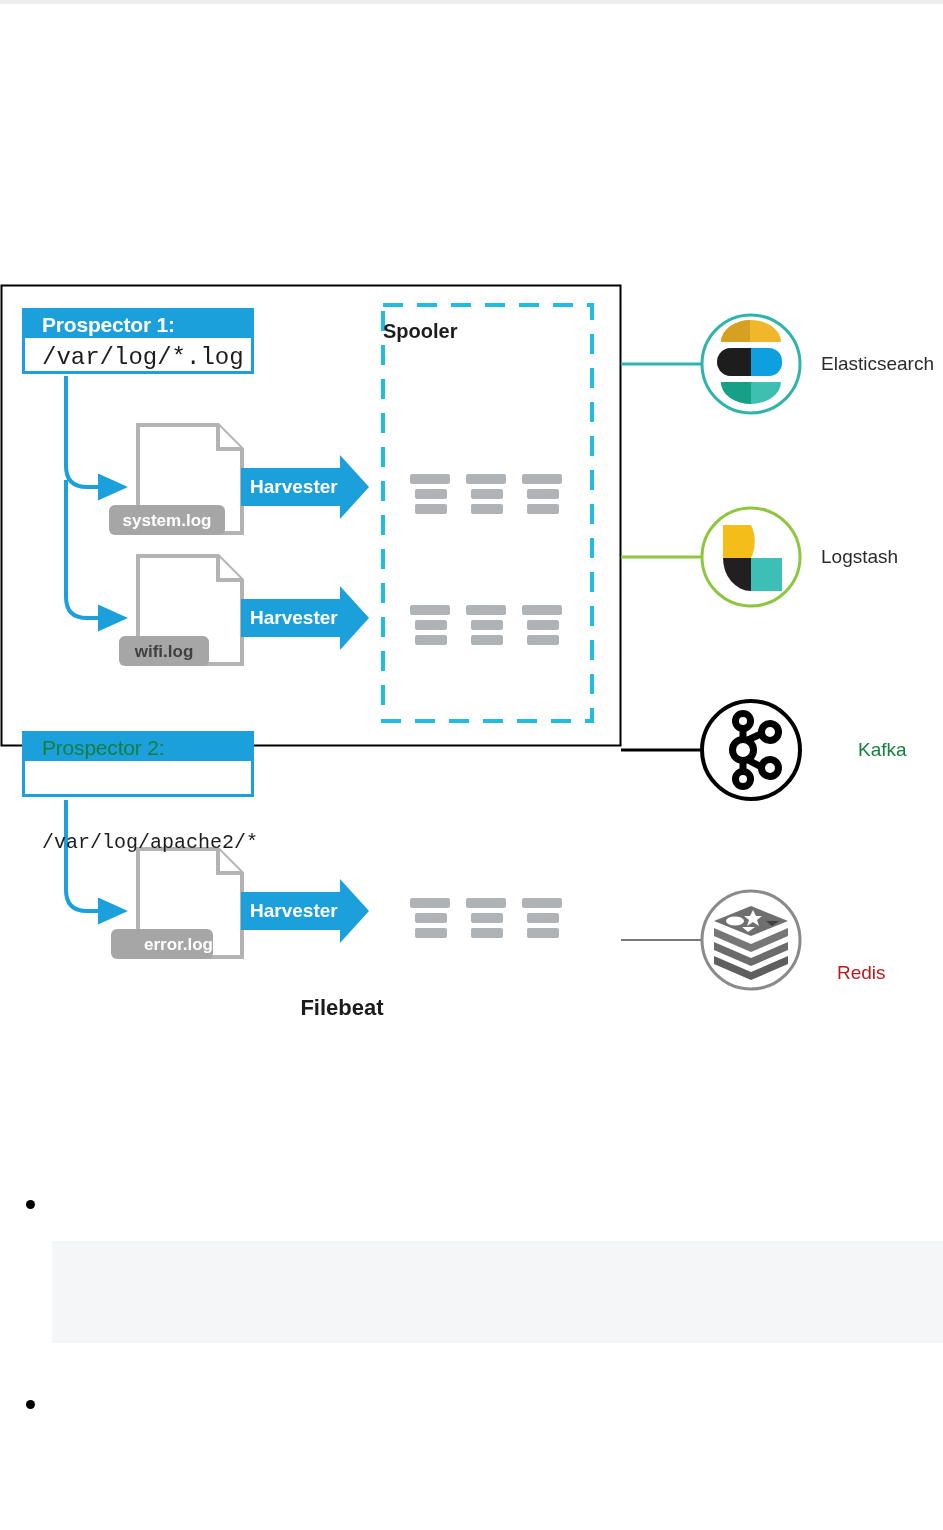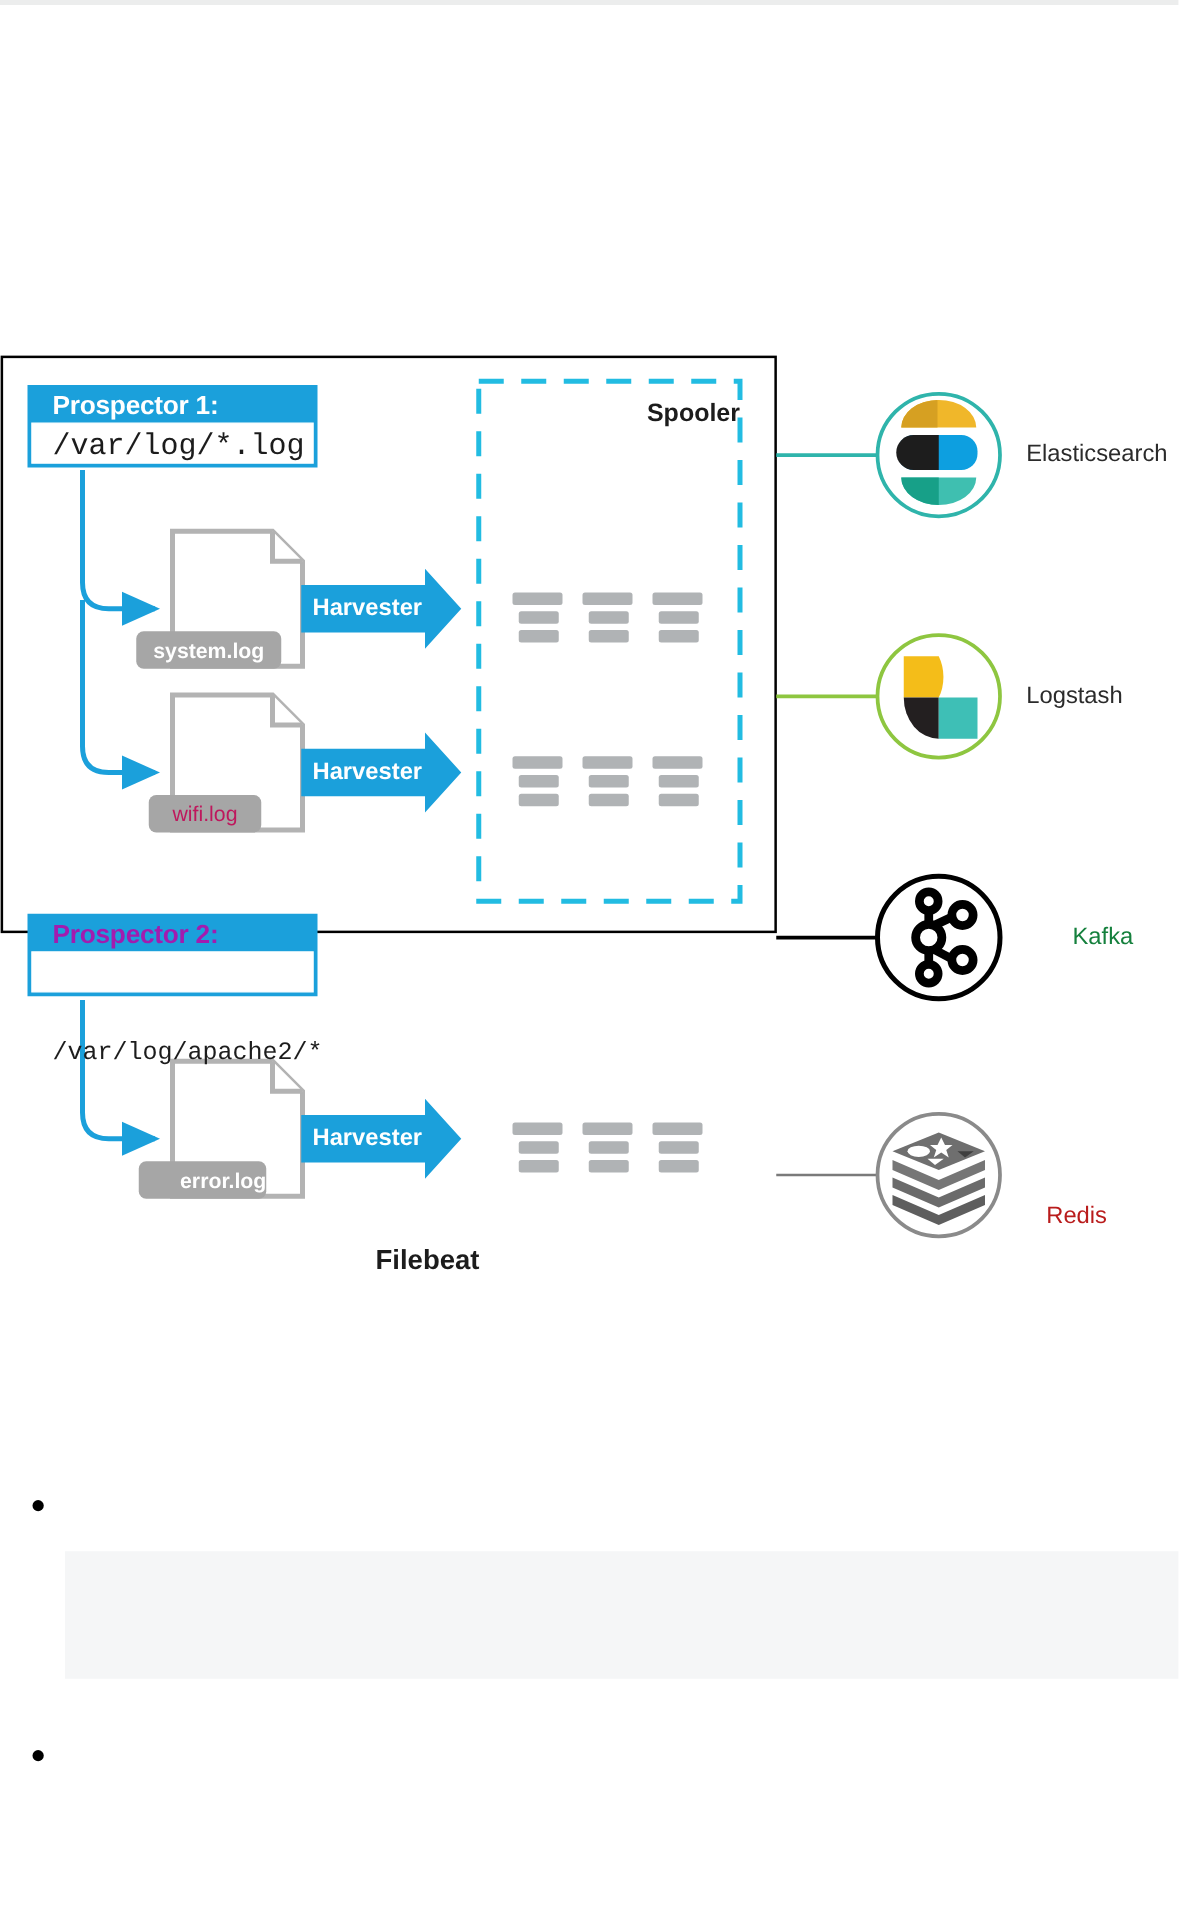--- a/index.html
+++ b/index.html
@@ -206,27 +206,27 @@
         <path d="M742,647 L755,647 L748,652 Z" fill="#ffffff"></path>
         <path d="M766,641 L779,641 L772,646 Z" fill="#3f3f3f"></path>
       </g>
     </svg>
 
     <div style="position:absolute;left:0;top:0;width:943px;height:750px;pointer-events:none;">
 
       <div style="position:absolute;left:42px;top:33px;font-size:21px;font-weight:bold;color:#ffffff;letter-spacing:-0.2px;">Prospector 1:</div>
       <div style="position:absolute;left:42px;top:64px;font-family:'Liberation Mono',monospace;font-size:24px;color:#1c1c1c;">/var/log/*.log</div>
 
-      <div style="position:absolute;left:42px;top:456px;font-size:21px;font-weight:bold;color:#a21caf;letter-spacing:-0.2px;">Prospector 2:</div>
+      <div style="position:absolute;left:42px;top:456px;font-size:21px;font-weight:normal;color:#15803d;letter-spacing:-0.2px;">Prospector 2:</div>
       <div style="position:absolute;left:42px;top:510px;font-family:'Liberation Mono',monospace;font-size:20px;color:#1c1c1c;margin-top:41px;">/var/log/apache2/*</div>
 
-      <div style="position:absolute;left:383px;top:40px;width:209px;text-align:right;font-size:20px;font-weight:bold;color:#1c1c1c;">Spooler</div>
+      <div style="position:absolute;left:383px;top:40px;width:209px;text-align:left;font-size:20px;font-weight:bold;color:#1c1c1c;">Spooler</div>
 
       <div style="position:absolute;left:109px;top:231px;width:116px;text-align:center;font-size:17px;font-weight:bold;color:#ffffff;">system.log</div>
-      <div style="position:absolute;left:119px;top:362px;width:90px;text-align:center;font-size:17px;font-weight:normal;color:#be185d;">wifi.log</div>
+      <div style="position:absolute;left:119px;top:362px;width:90px;text-align:center;font-size:17px;font-weight:bold;color:#404040;">wifi.log</div>
       <div style="position:absolute;left:111px;top:655px;width:102px;text-align:right;font-size:17px;font-weight:bold;color:#ffffff;">error.log</div>
 
       <div style="position:absolute;left:250px;top:196px;font-size:19px;font-weight:bold;color:#ffffff;">Harvester</div>
       <div style="position:absolute;left:250px;top:327px;font-size:19px;font-weight:bold;color:#ffffff;">Harvester</div>
       <div style="position:absolute;left:250px;top:620px;font-size:19px;font-weight:bold;color:#ffffff;">Harvester</div>
 
       <div style="position:absolute;left:0px;top:715px;width:620px;text-align:center;font-size:22px;font-weight:bold;color:#1c1c1c;margin-left:32px;">Filebeat</div>
 
       <div style="position:absolute;left:821px;top:73px;font-size:19px;color:#2b2b2b;">Elasticsearch</div>
       <div style="position:absolute;left:821px;top:266px;font-size:19px;color:#2b2b2b;">Logstash</div>

